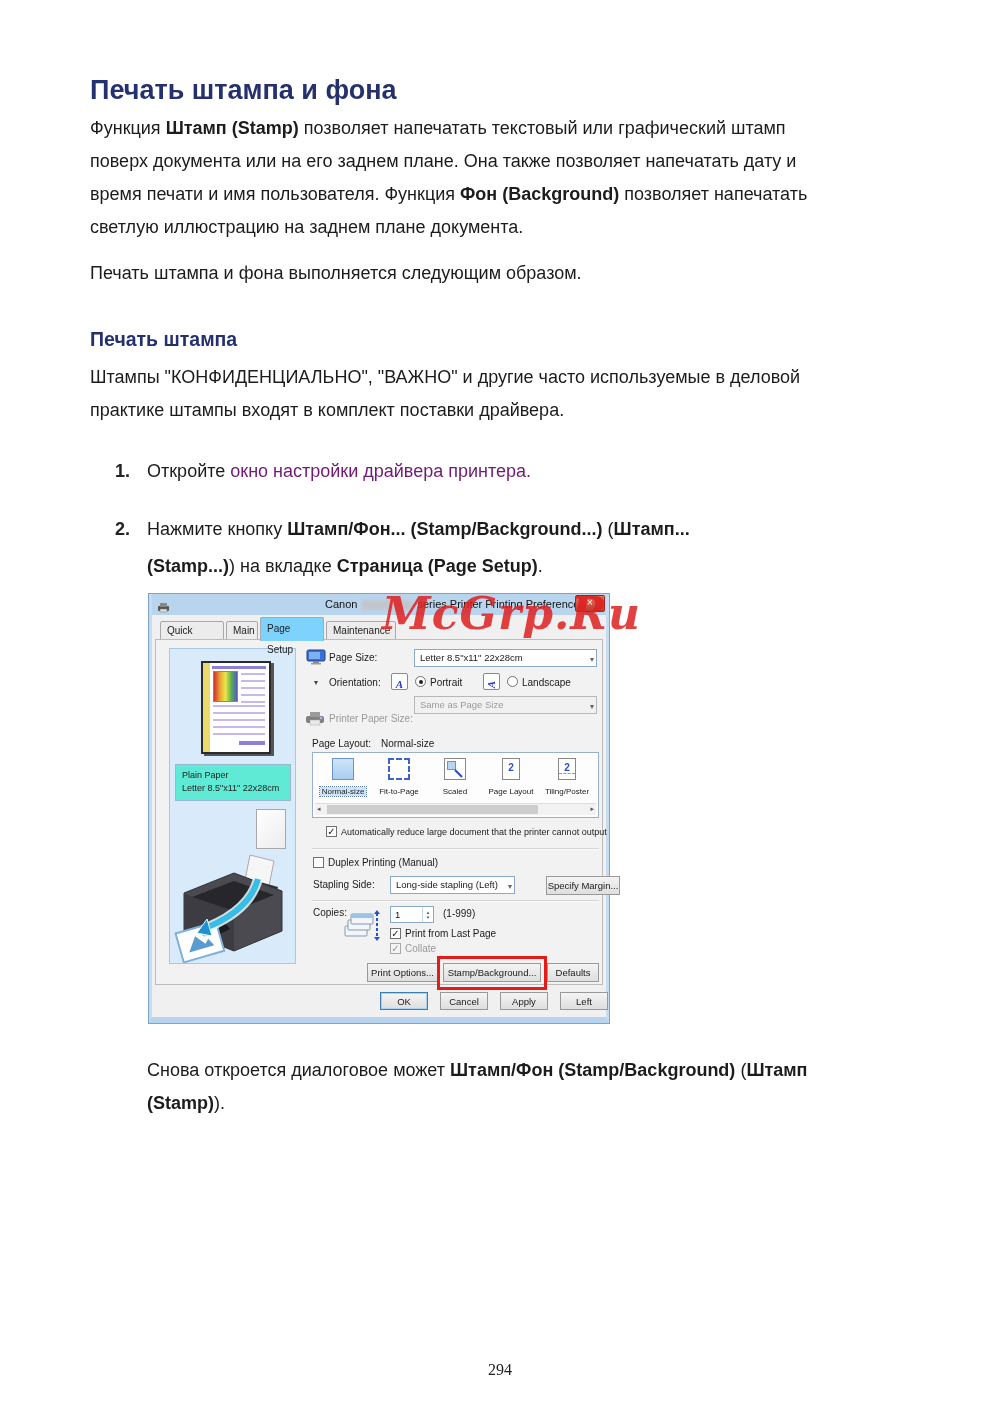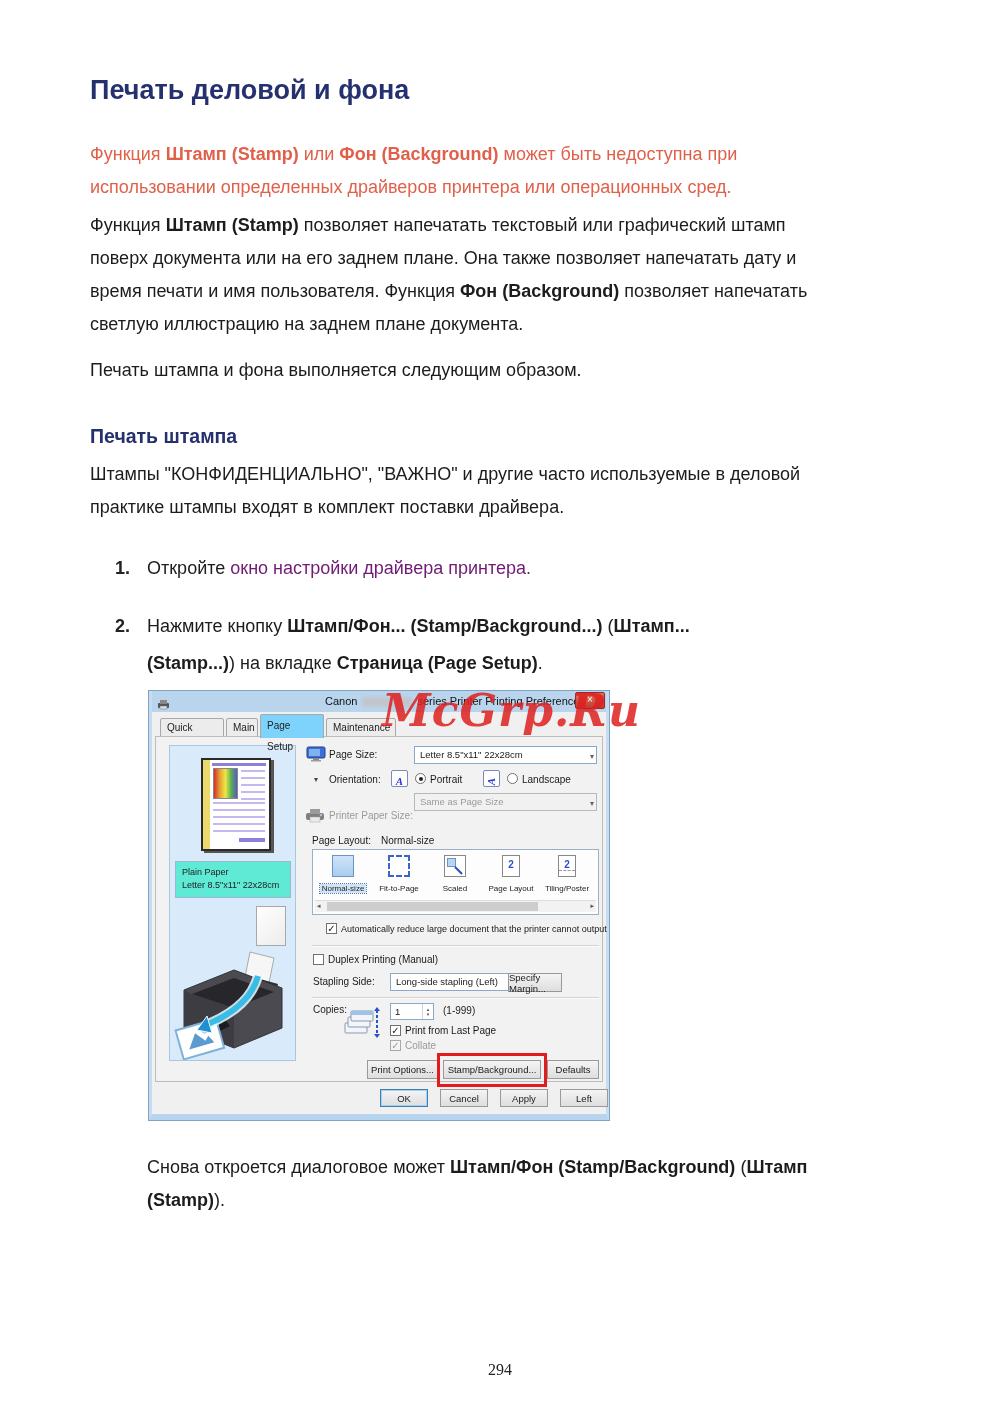--- a/index.html
+++ b/index.html
@@ -120,23 +120,22 @@
   .okrow .bt { top:398px; width:48px; height:18px; }
   .watermark { position:absolute; left:230px; top:-6px; z-index:40; pointer-events:none;
                font-family:"DejaVu Serif", serif; font-style:italic; font-weight:bold;
                font-size:44px; letter-spacing:1px; color:#df1f1f; opacity:.85; }
 </style>
 </head>
 <body>
 
 <div class="doc">
 
-  <h1 class="title">Печать деловой и фона</h1>
-
-  <p class="para warn"><span>Функция </span><span class="b">Штамп (Stamp)</span><span> или </span><span class="b">Фон (Background)</span><span> может быть недоступна при</span><br><span>использовании определенных драйверов принтера или операционных сред.</span></p>
+  <h1 class="title">Печать штампа и фона</h1>
+
   <p class="para intro-body"><span>Функция </span><span class="b">Штамп (Stamp)</span><span> позволяет напечатать текстовый или графический штамп</span><br><span>поверх документа или на его заднем плане. Она также позволяет напечатать дату и</span><br><span>время печати и имя пользователя. Функция </span><span class="b">Фон (Background)</span><span> позволяет напечатать</span><br><span>светлую иллюстрацию на заднем плане документа.</span></p>
   <p class="para outro">Печать штампа и фона выполняется следующим образом.</p>
 
   <h2 class="sect">Печать штампа</h2>
   <p class="para sect-p"><span>Штампы "КОНФИДЕНЦИАЛЬНО", "ВАЖНО" и другие часто используемые в деловой</span><br><span>практике штампы входят в комплект поставки драйвера.</span></p>
 
   <div class="step step1">
     <span class="num">1.</span>
     <span class="txt"><span>Откройте </span><span class="lnk">окно настройки драйвера принтера.</span></span>
   </div>
@@ -294,21 +293,21 @@
 
       <div class="sep" style="left:156px;top:208px;width:287px;"></div>
 
       <span class="cb" style="left:157px;top:217px;"></span>
       <span class="lb" style="left:172px;top:217px;text-align:right;">Duplex Printing (Manual)</span>
       <span class="lb" style="left:157px;top:239px;">Stapling Side:</span>
       <div class="dd" style="left:234px;top:236px;width:125px;">
         <span>Long-side stapling (Left)</span>
         <span class="ar">▾</span>
       </div>
-      <div class="bt" style="left:352px;top:236px;width:54px;height:19px;">Specify Margin...</div>
+      <div class="bt" style="left:390px;top:236px;width:74px;height:19px;">Specify Margin...</div>
 
       <div class="sep" style="left:156px;top:260px;width:287px;"></div>
 
       <span class="lb" style="left:157px;top:267px;">Copies:</span>
       <span style="position:absolute;left:186px;top:270px;">
         <svg width="38" height="32" viewBox="0 0 38 32">
           <g stroke="#8899aa" fill="#f2f6fa">
               <rect x="3" y="16" width="22" height="10" rx="1"></rect>
               <rect x="6" y="10" width="22" height="10" rx="1"></rect>
               <rect x="9" y="4" width="22" height="10" rx="1"></rect>

